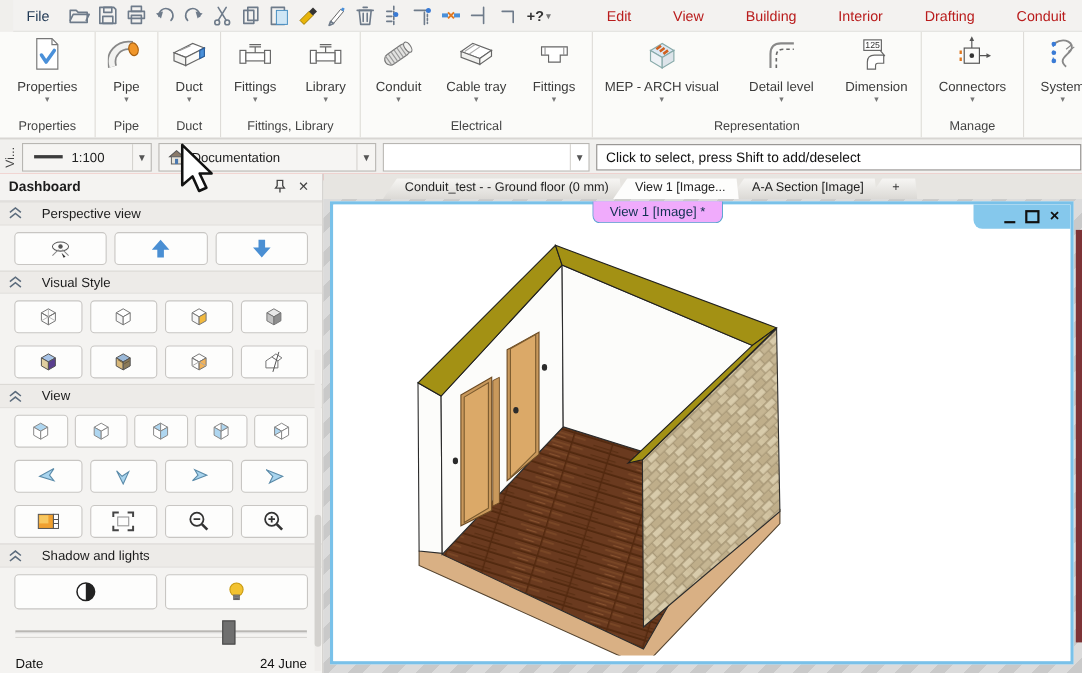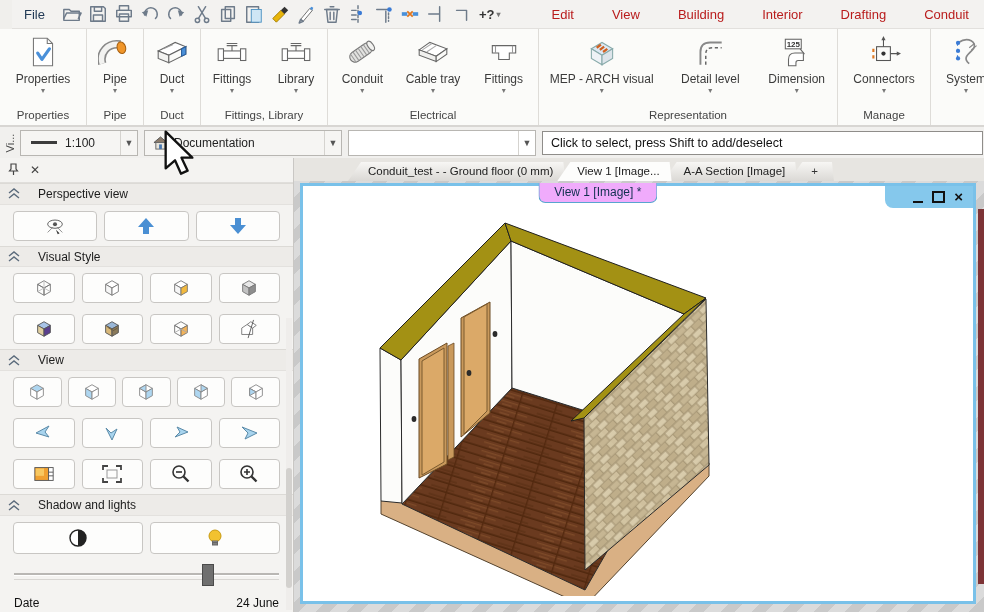--- a/index.html
+++ b/index.html
@@ -16,21 +16,21 @@
   .plusq{font-size:13px;font-weight:bold;color:#333;display:flex;align-items:center;gap:2px;padding:0 4px;}
   .tcaret{font-size:8px;color:#777;}
   .menubar{display:flex;gap:0;margin-left:28px;}
   .menuitem{font-size:13px;color:#b91c1c;padding:0 19px;white-space:nowrap;}
   
   .ribbon{position:absolute;left:0;top:29px;width:984px;height:96px;background:#fbfbf9;
           display:flex;border-bottom:2px solid #d8d6d3;overflow:hidden;}
   .rgroup{display:flex;flex-direction:column;border-right:1px solid #dedcd8;flex:0 0 auto;}
   .rbtns{flex:1;display:flex;justify-content:center;align-items:flex-start;gap:2px;padding-top:2px;}
   .rbtn{display:flex;flex-direction:column;align-items:center;width:100%;padding:0 3px;}
-  .ricon{height:42px;display:flex;align-items:center;justify-content:center;font-weight:bold;}
+  .ricon{height:42px;display:flex;justify-content:center;}
   .ricon svg{width:34px;height:36px;}
   .rlabel{font-size:12px;color:#3b3b3b;white-space:nowrap;line-height:13px;}
   .rcaret{font-size:8px;color:#777;line-height:9px;}
   .rgrouplabel{font-size:11.5px;color:#444;text-align:center;padding:3px 2px 4px;white-space:nowrap;}
   
   .toolbar2{position:absolute;left:0;top:127px;width:984px;height:31px;background:#f1f0ee;
             display:flex;align-items:center;border-bottom:6px solid #ef4444;}
   .vtext{width:20px;font-size:11px;color:#444;transform:rotate(-90deg);white-space:nowrap;flex:0 0 20px;text-align:center;}
   .combo{height:24px;background:#f6f5f3;border:1px solid #b8b6b2;display:flex;align-items:center;
          font-size:12px;color:#222;margin-right:6px;}
@@ -424,20 +424,21 @@
     <span></span>
     <span class="arrowbox">▼</span>
   </div>
   <div class="statusbox">
     <span>Click to select, press Shift to add/deselect</span>
   </div>
 </div>
 
 <div class="dashboard">
   <div class="dhead">
+    <span class="dtitle">Dashboard</span>
     <span class="dhicon">
         <svg width="11" height="13" viewBox="0 0 11 13">
           <path d="M3 1h5v5l1.5 2h-8L3 6z" fill="none" stroke="#444" stroke-width="1.2"></path>
           <path d="M5.5 8v4" stroke="#444" stroke-width="1.2"></path>
         </svg>
       </span>
     <span class="dhicon">✕</span>
   </div>
 
   <div class="dsec">

